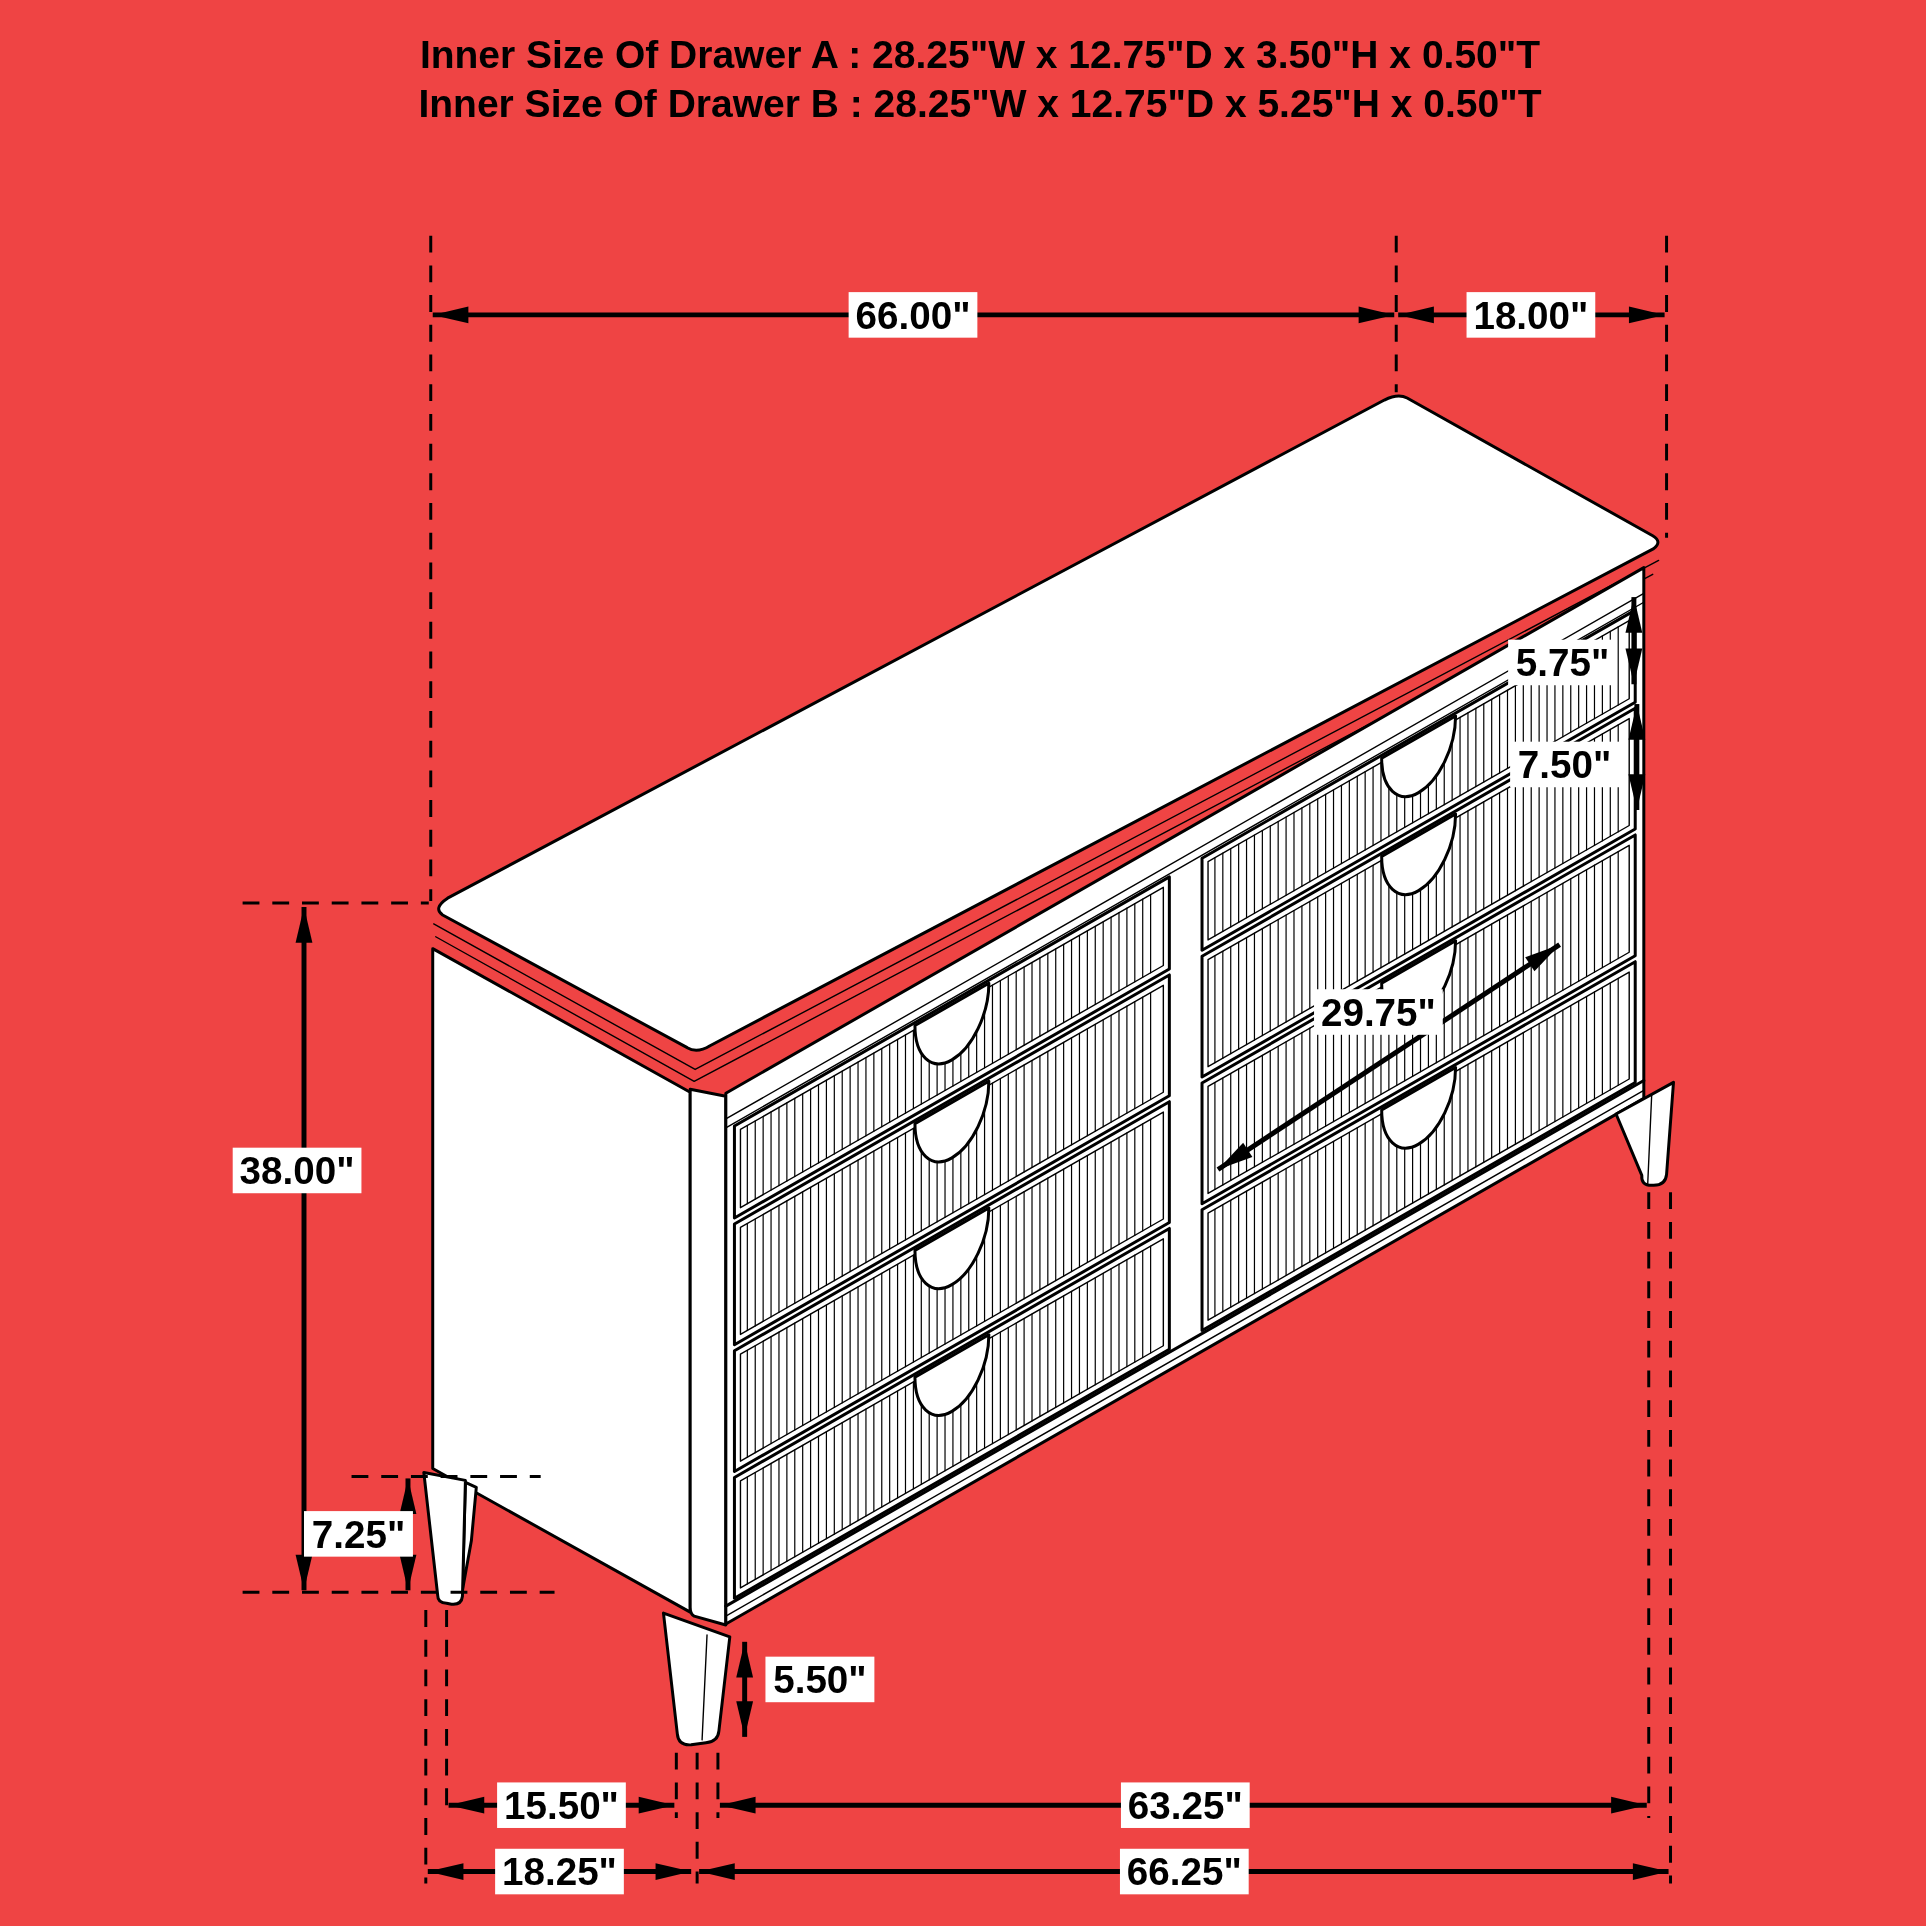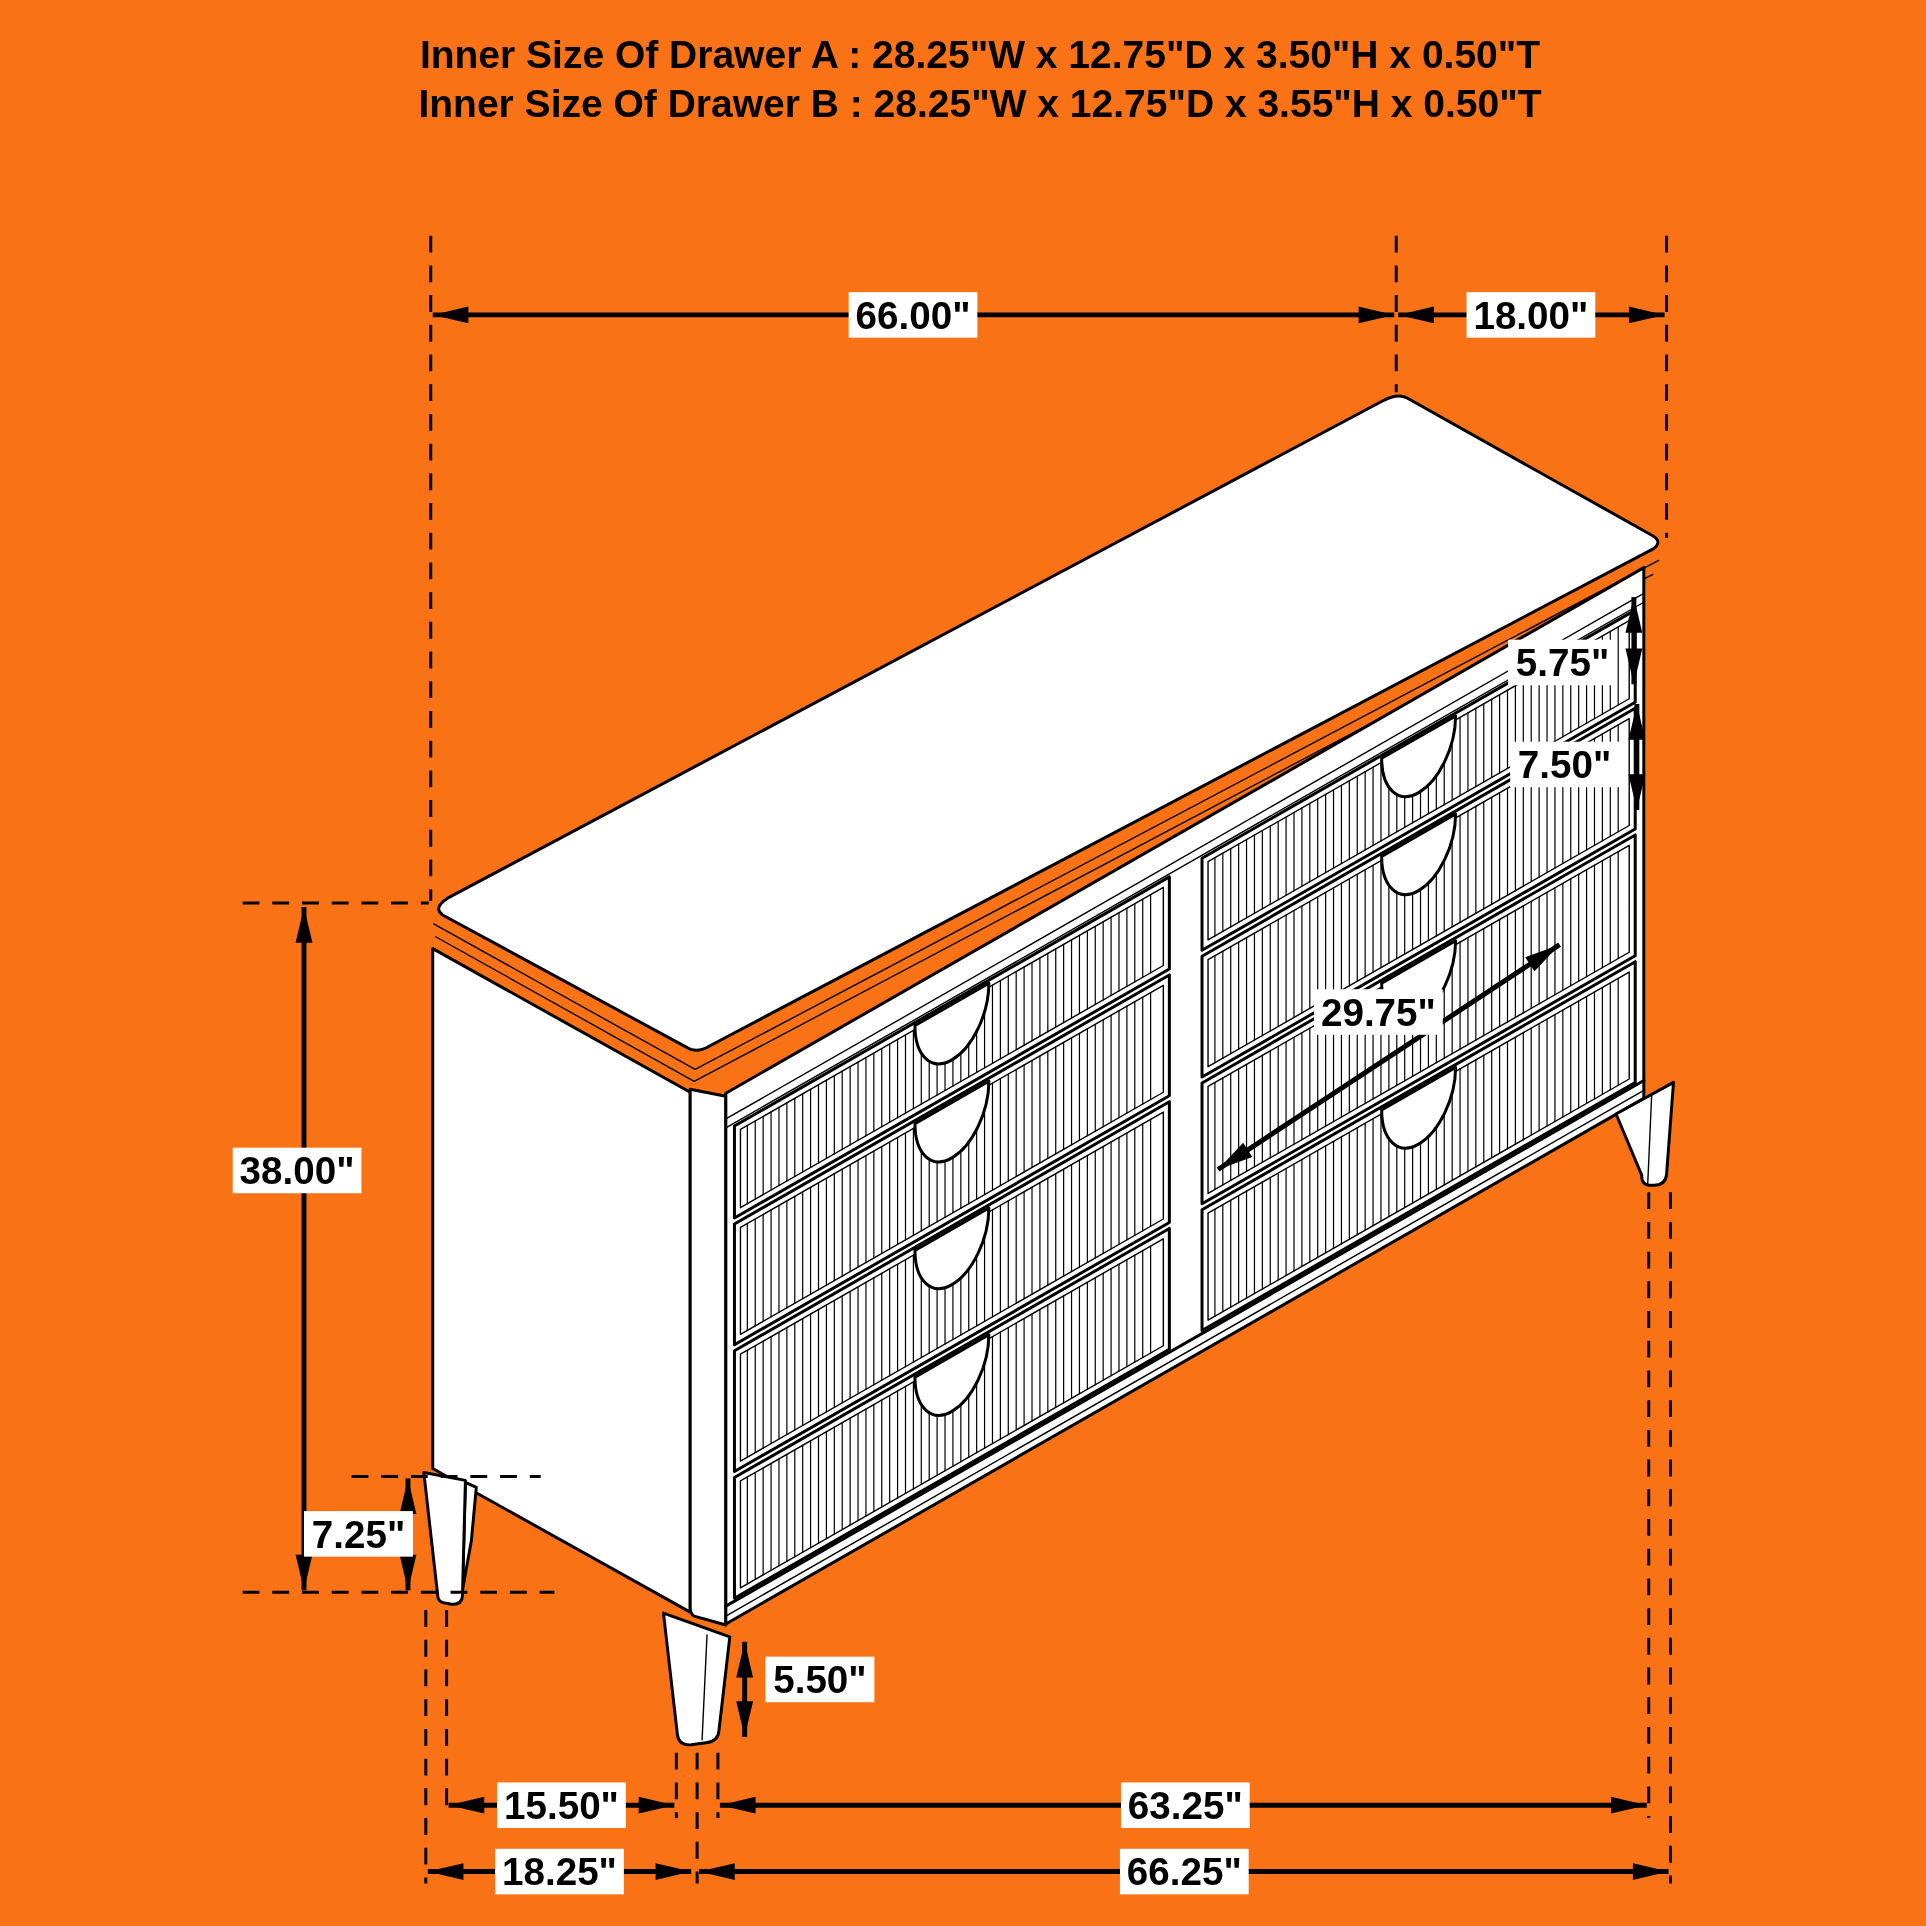--- a/index.html
+++ b/index.html
@@ -1,35 +1,35 @@
 <!DOCTYPE html>
 <html><head>
 <meta charset="utf-8">
 <style>
   html,body{margin:0;padding:0;background:#ffffff;}
-  .stage{position:relative;width:1927px;height:1927px;background:#f97316;overflow:hidden;
+  .stage{position:relative;width:1927px;height:1927px;background:#ef4444;overflow:hidden;
          font-family:"Liberation Sans",sans-serif;}
   .title-block{position:absolute;left:109px;top:30px;width:1742px;text-align:center;
                font-size:39px;font-weight:bold;color:#000;line-height:49px;}
   svg{position:absolute;left:0;top:0;}
   .ln{fill:none;stroke:#000;stroke-width:3;stroke-linejoin:round;stroke-linecap:round;}
   .fillw{fill:#ffffff;}
   .thin{stroke-width:1.4;}
   .vthin{stroke-width:1.2;}
   .dash{fill:none;stroke:#000;stroke-width:3;stroke-dasharray:17 13;}
   .dimline{fill:none;stroke:#000;stroke-width:5;}
   .dim-label{font-family:"Liberation Sans",sans-serif;font-size:39px;font-weight:bold;fill:#000;text-anchor:middle;}
 </style>
 </head>
 <body>
 
 <div class="stage">
   <div class="title-block">
     <div>Inner Size Of Drawer A : 28.25"W x 12.75"D x 3.50"H x 0.50"T</div>
-    <div>Inner Size Of Drawer B : 28.25"W x 12.75"D x 3.55"H x 0.50"T</div>
+    <div>Inner Size Of Drawer B : 28.25"W x 12.75"D x 5.25"H x 0.50"T</div>
   </div>
 
   <svg width="1927" height="1927" viewBox="0 0 1946 1946">
     <g id="art">
         <path d="M437,958 L697,1103 L697,1628 L437,1483 Z" class="ln fillw"></path>
         <path d="M697,1100 L733,1107 L733,1641 L701,1632 Q697,1630 697,1623 Z" class="ln fillw"></path>
         <path d="M452,907 L1398,404 Q1412,397 1421,402 L1669,541 Q1679,547 1670,554 L717,1056 Q704,1064 694,1058 L447,924 Q437,917 452,907 Z" class="ln fillw"></path>
         <path d="M438,933 L702,1080 L1675,566" class="ln thin"></path>
         <path d="M440,946 L701,1092 L1669,580" class="ln thin"></path>
         <path d="M470,1497 L481,1502 L476,1556 L467,1606 Z" class="ln fillw"></path>

